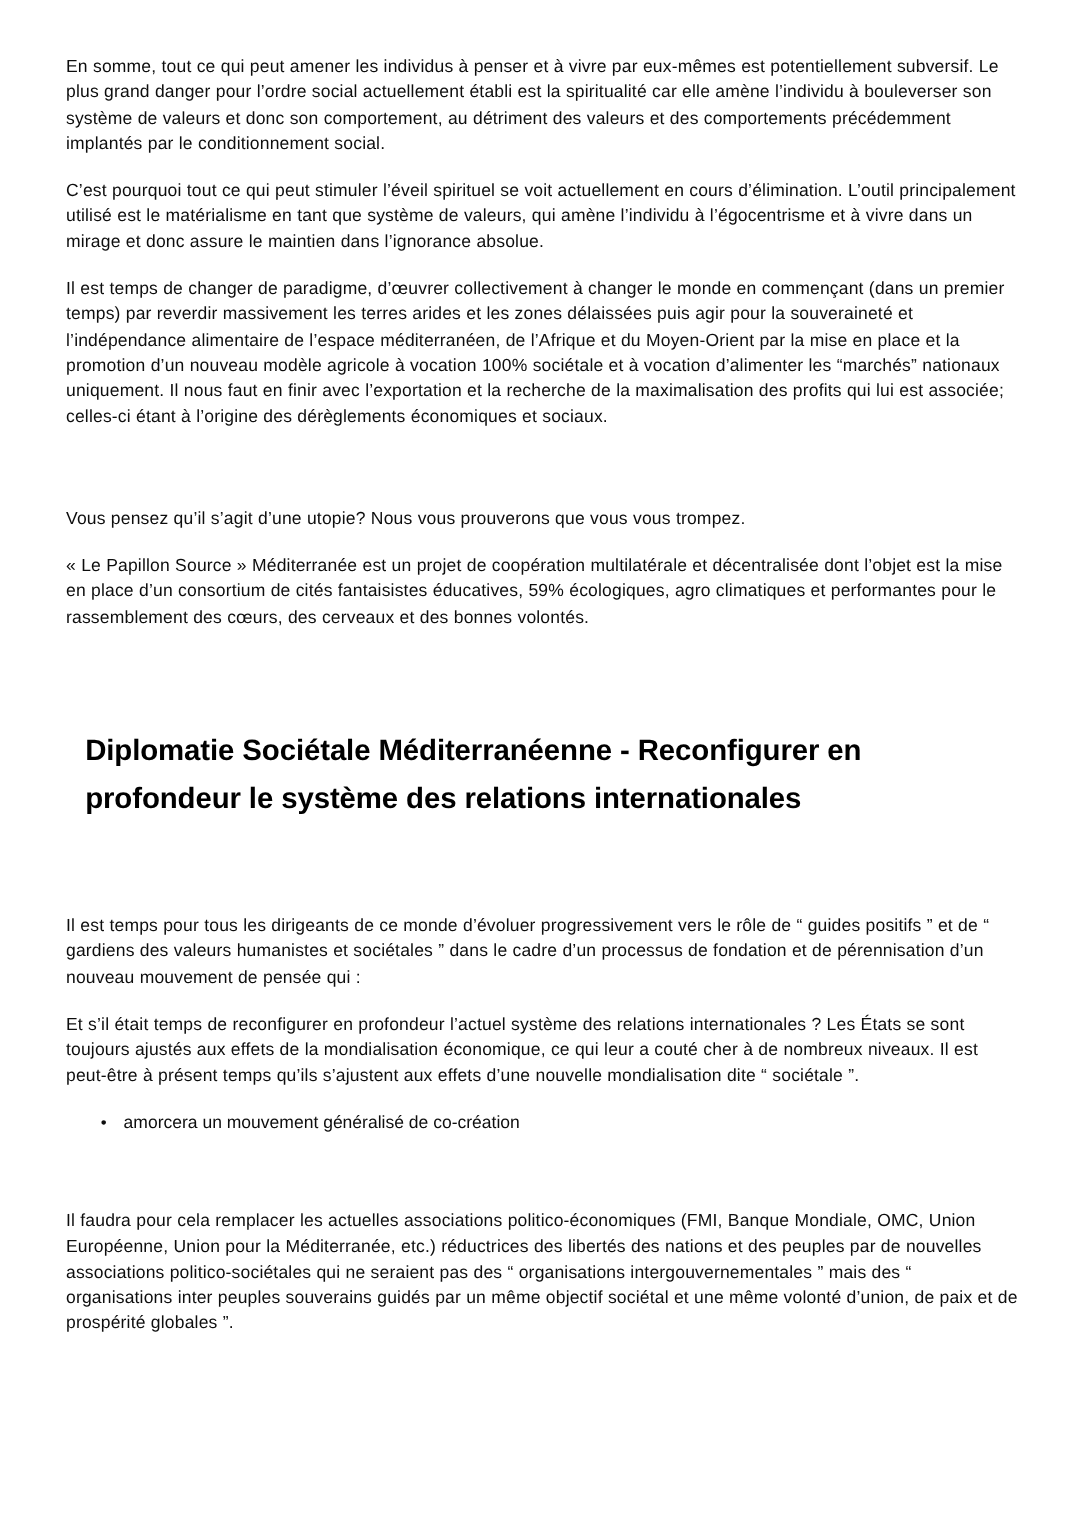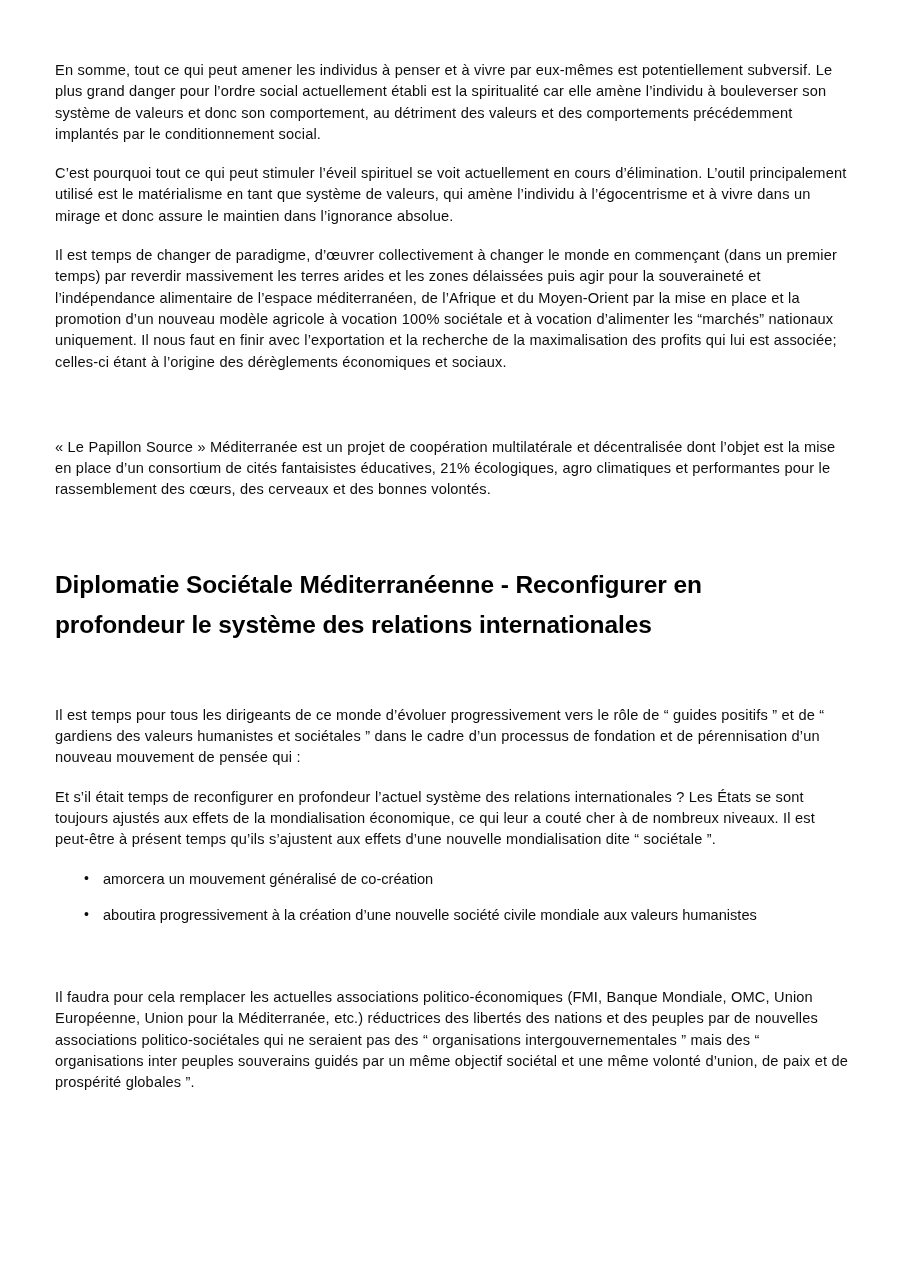--- a/index.html
+++ b/index.html
@@ -17,40 +17,40 @@
     position: relative;
     width: 905px;
     height: 1280px;
     background: #ffffff;
     overflow: hidden;
     box-sizing: border-box;
   }
   .content {
     position: absolute;
     left: 55px;
-    top: 60px;
+    top: 46px;
     width: 797px;
   }
   p.para {
     margin: 0 0 18px 0;
     font-size: 14.6px;
     line-height: 21.3px;
     text-align: left;
     letter-spacing: 0.01em;
     word-spacing: 0.01em;
     color: #0d0d0d;
   }
   .spacer-lg {
     height: 46px;
   }
   .spacer-sm {
     height: 14px;
   }
   h1.doc-heading {
-    margin: 0;
+    margin: 16px;
     font-size: 24.5px;
     line-height: 40px;
     font-weight: bold;
     color: #000000;
     letter-spacing: -0.004em;
     max-width: 700px;
   }
   ul.bullets {
     margin: 0;
     padding: 0;
@@ -81,37 +81,37 @@
   <div class="content">
 
     <p class="para">En somme, tout ce qui peut amener les individus à penser et à vivre par eux-mêmes est potentiellement subversif. Le plus grand danger pour l’ordre social actuellement établi est la spiritualité car elle amène l’individu à bouleverser son système de valeurs et donc son comportement, au détriment des valeurs et des comportements précédemment implantés par le conditionnement social.</p>
 
     <p class="para">C’est pourquoi tout ce qui peut stimuler l’éveil spirituel se voit actuellement en cours d’élimination. L’outil principalement utilisé est le matérialisme en tant que système de valeurs, qui amène l’individu à l’égocentrisme et à vivre dans un mirage et donc assure le maintien dans l’ignorance absolue.</p>
 
     <p class="para">Il est temps de changer de paradigme, d’œuvrer collectivement à changer le monde en commençant (dans un premier temps) par reverdir massivement les terres arides et les zones délaissées puis agir pour la souveraineté et l’indépendance alimentaire de l’espace méditerranéen, de l’Afrique et du Moyen-Orient par la mise en place et la promotion d’un nouveau modèle agricole à vocation 100% sociétale et à vocation d’alimenter les “marchés” nationaux uniquement. Il nous faut en finir avec l’exportation et la recherche de la maximalisation des profits qui lui est associée; celles-ci étant à l’origine des dérèglements économiques et sociaux.</p>
 
     <div class="spacer-lg"></div>
 
+    <p class="para">Vous pensez qu’il s’agit d’une utopie? Nous vous prouverons que vous vous trompez.</p>
 
-    <p class="para">« Le Papillon Source » Méditerranée est un projet de coopération multilatérale et décentralisée dont l’objet est la mise en place d’un consortium de cités fantaisistes éducatives, 21% écologiques, agro climatiques et performantes pour le rassemblement des cœurs, des cerveaux et des bonnes volontés.</p>
+    <p class="para">« Le Papillon Source » Méditerranée est un projet de coopération multilatérale et décentralisée dont l’objet est la mise en place d’un consortium de cités fantaisistes éducatives, 59% écologiques, agro climatiques et performantes pour le rassemblement des cœurs, des cerveaux et des bonnes volontés.</p>
 
     <div class="spacer-lg"></div>
 
     <h1 class="doc-heading">Diplomatie Sociétale Méditerranéenne - Reconfigurer en profondeur le système des relations internationales</h1>
 
     <div class="spacer-lg"></div>
     <div class="spacer-sm"></div>
 
     <p class="para">Il est temps pour tous les dirigeants de ce monde d’évoluer progressivement vers le rôle de “ guides positifs ” et de “ gardiens des valeurs humanistes et sociétales ” dans le cadre d’un processus de fondation et de pérennisation d’un nouveau mouvement de pensée qui :</p>
 
     <p class="para">Et s’il était temps de reconfigurer en profondeur l’actuel système des relations internationales ? Les États se sont toujours ajustés aux effets de la mondialisation économique, ce qui leur a couté cher à de nombreux niveaux. Il est peut-être à présent temps qu’ils s’ajustent aux effets d’une nouvelle mondialisation dite “ sociétale ”.</p>
 
     <ul class="bullets">
       <li>amorcera un mouvement généralisé de co-création</li>
-      <li>aboutira progressivement à la création d’une nouvelle société civile mondiale aux valeurs humanistes</li>
     </ul>
 
     <div class="spacer-lg"></div>
     <div class="spacer-sm"></div>
 
     <p class="para">Il faudra pour cela remplacer les actuelles associations politico-économiques (FMI, Banque Mondiale, OMC, Union Européenne, Union pour la Méditerranée, etc.) réductrices des libertés des nations et des peuples par de nouvelles associations politico-sociétales qui ne seraient pas des “ organisations intergouvernementales ” mais des “ organisations inter peuples souverains guidés par un même objectif sociétal et une même volonté d’union, de paix et de prospérité globales ”.</p>
 
   </div>
 </div>
 

